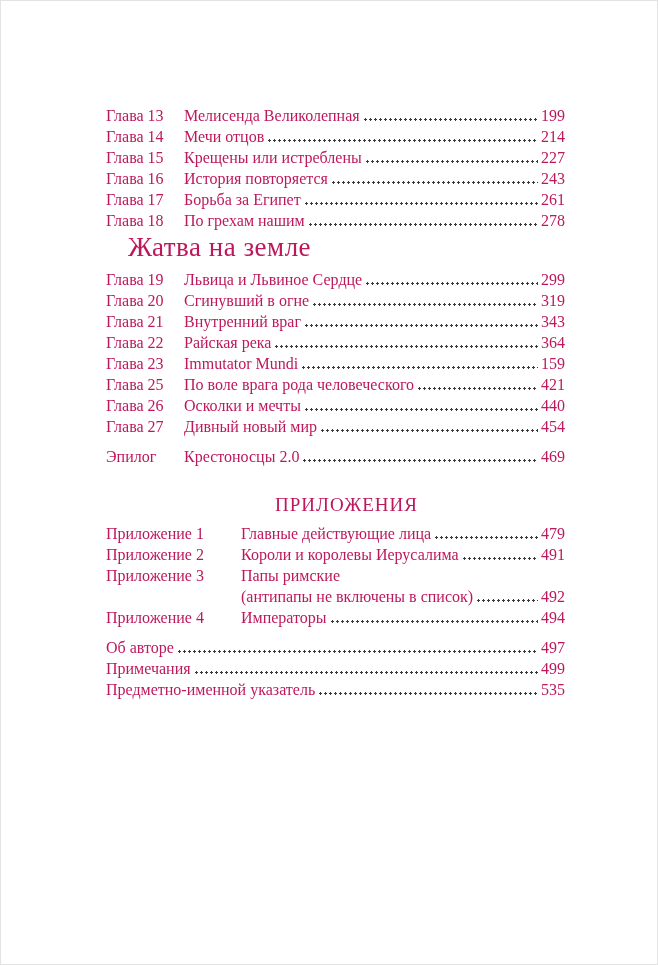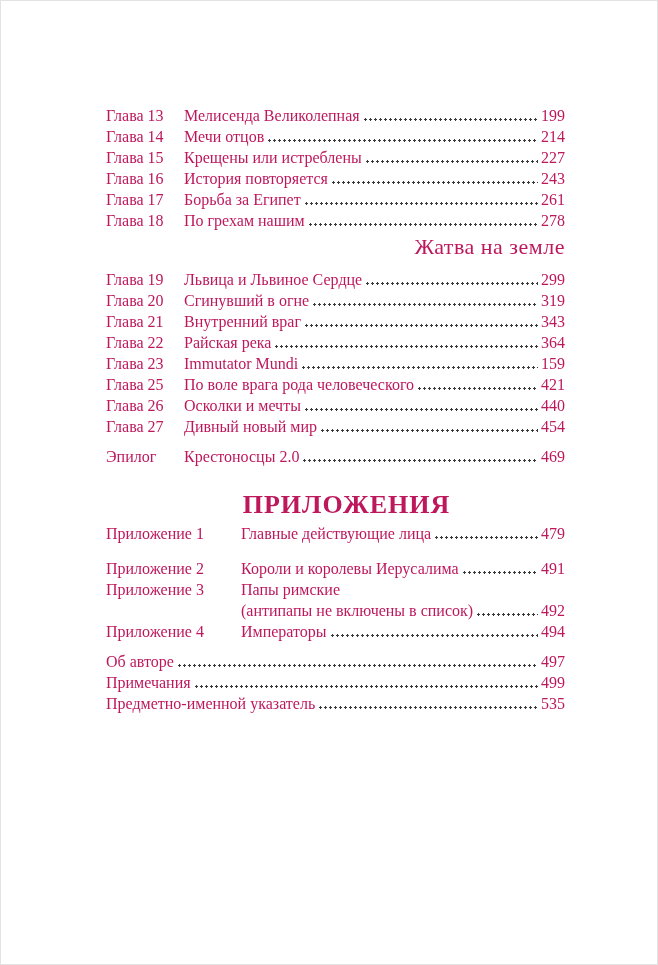--- a/index.html
+++ b/index.html
@@ -40,37 +40,37 @@
     margin-top: 26px;
     padding-left: 22px;
     text-align: center;
     font-size: 19px;
     line-height: 24px;
     font-weight: bold;
     letter-spacing: 0.5px;
   }
   .part-title {
     padding-left: 22px;
-    text-align: right;
-    font-size: 22px;
+    text-align: left;
+    font-size: 27px;
     line-height: 32px;
     letter-spacing: 0.5px;
   }
   .section-heading {
     margin-top: 26px;
     padding-left: 22px;
     text-align: center;
-    font-size: 26px;
+    font-size: 19px;
     line-height: 24px;
-    font-weight: bold;
+    font-weight: normal;
     letter-spacing: 1px;
   }
   .mt6  { margin-top: 6px; }
   .mt9  { margin-top: 9px; }
-  .mt14 { margin-top: 14px; }
+  .mt14 { }
 </style>
 </head>
 <body>
 
 <div class="page">
   <div class="content">
 
     <div>
       <div class="row">
         <span class="lbl">Глава 13</span>

